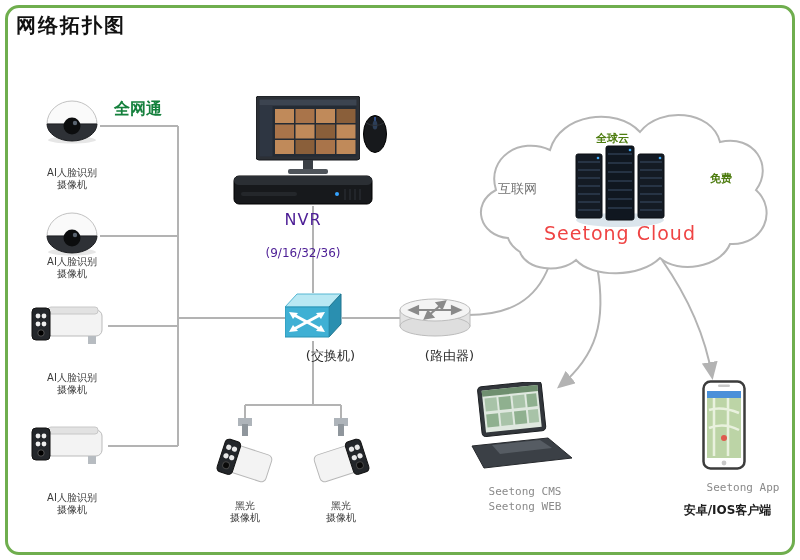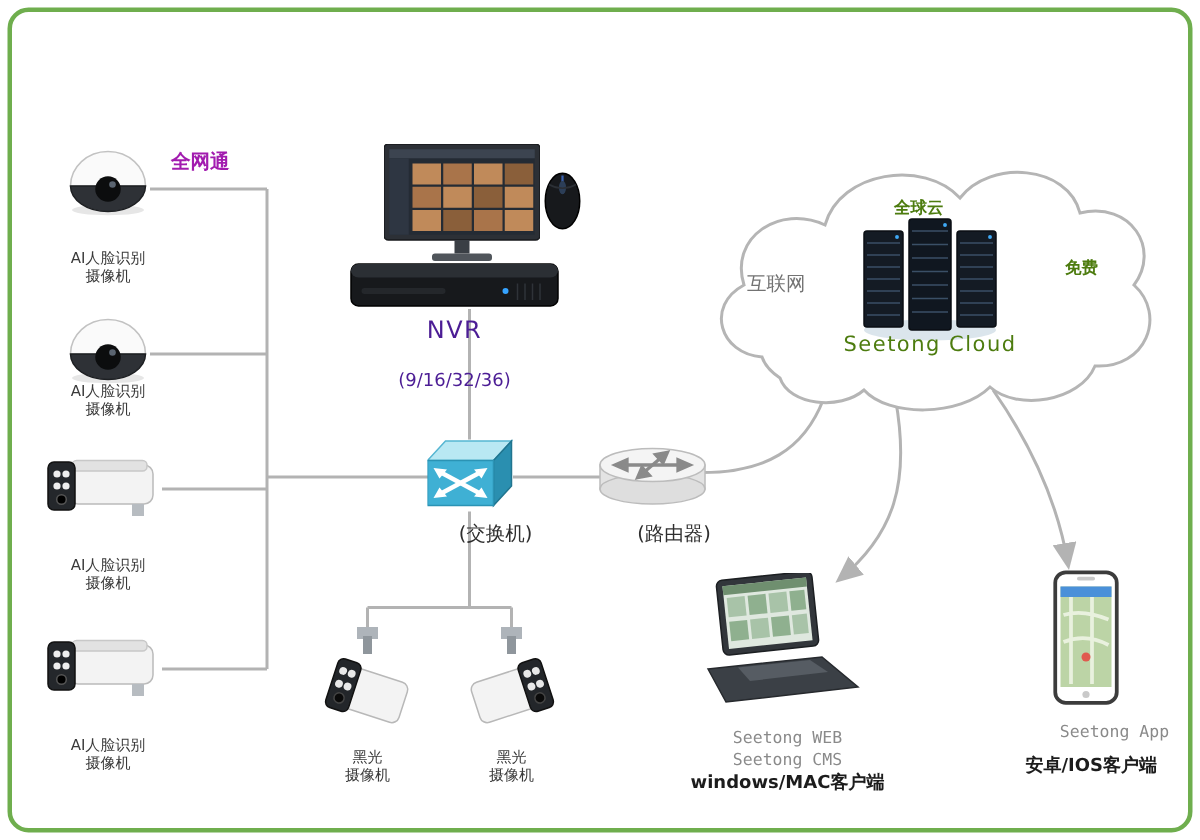--- a/index.html
+++ b/index.html
@@ -4,38 +4,39 @@
 <style>
   html,body{margin:0;padding:0;background:#fff;}
   .stage{position:relative;width:800px;height:560px;background:#fff;overflow:hidden;
          font-family:"DejaVu Sans","Liberation Sans",sans-serif;}
   .frame{position:absolute;inset:5px;border:3px solid #6fae4e;border-radius:14px;pointer-events:none;}
   .title{position:absolute;left:16px;top:12px;font-size:20px;font-weight:bold;color:#111;letter-spacing:2px;}
   .lines{position:absolute;left:0;top:0;z-index:1;}
   .node{position:absolute;z-index:2;}
   .lbl{position:absolute;z-index:3;text-align:center;color:#3a3a3a;font-size:10px;line-height:12px;}
   .lbl span{display:block;}
-  .badge{position:absolute;z-index:3;color:#a21caf;font-weight:bold;font-size:13px;}
+  .badge{position:absolute;z-index:3;color:#15803d;font-weight:bold;font-size:16px;}
   .nvr-label{position:absolute;z-index:3;text-align:center;color:#4c1d95;}
   .nvr-label .big{display:block;font-size:16px;letter-spacing:1px;}
   .nvr-label .small{display:block;font-size:12px;margin-top:17px;}
   .devlbl{position:absolute;z-index:3;text-align:right;color:#2e2e2e;font-size:13px;}
   .cloud-word{position:absolute;z-index:3;font-size:13px;color:#737373;}
   .cloud-red{position:absolute;z-index:3;font-size:11px;font-weight:bold;color:#4d7c0f;}
-  .cloud-brand{position:absolute;z-index:3;font-size:14px;color:#4d7c0f;text-align:center;letter-spacing:1px;}
+  .cloud-brand{position:absolute;z-index:3;font-size:19px;color:#ef4444;text-align:center;letter-spacing:1px;}
   .client{position:absolute;z-index:3;text-align:center;font-size:11px;line-height:15px;}
   .client .gray{display:block;color:#8a8a8a;font-family:"DejaVu Sans Mono","Liberation Mono",monospace;}
   .client .dark{display:block;color:#1c1c1c;font-weight:bold;font-size:12px;}
   .mirror{transform:scaleX(-1);}
 </style>
 </head>
 <body>
 
 <div class="stage">
   <div class="frame"></div>
+  <div class="title">网络拓扑图</div>
 
   <svg class="lines" width="800" height="560">
     <defs>
       <marker id="arrow" markerWidth="9" markerHeight="8" refX="7" refY="4" orient="auto">
         <polygon points="0,0 9,4 0,8" fill="#b3b3b3"></polygon>
       </marker>
     </defs>
     <g stroke="#b3b3b3" stroke-width="2" fill="none">
       <path d="M100,126 H178"></path>
       <path d="M100,236 H178"></path>
@@ -273,23 +274,22 @@
         <rect x="16" y="30" width="12" height="13" fill="#8fb08f"></rect>
           <rect x="30" y="30" width="12" height="13"></rect>
         <rect x="44" y="30" width="12" height="13" fill="#8fb08f"></rect>
           <rect x="58" y="30" width="10" height="13"></rect>
       </g>
     </g>
     <polygon points="2,64 78,56 102,76 14,86" fill="#3b4046" stroke="#26292d"></polygon>
     <polygon points="22,63 70,58 82,66 30,72" fill="#565c63"></polygon>
   </svg>
   <div class="client" style="left:455px;top:484px;width:140px;">
+    <span class="gray">Seetong CMS</span>
     <span class="gray">Seetong WEB</span>
-    <span class="gray">Seetong CMS</span>
-    <span class="dark">windows/MAC客户端</span>
   </div>
 
   <svg class="node" style="left:702px;top:380px;" width="44" height="90" viewBox="0 0 44 90">
     <rect x="1.5" y="1.5" width="41" height="87" rx="7" fill="#fff" stroke="#3c3c3c" stroke-width="2.5"></rect>
     <rect x="5" y="11" width="34" height="67" fill="#bcd4a6"></rect>
     <rect x="5" y="11" width="34" height="7" fill="#4a90d9"></rect>
     <path d="M7 30 Q20 26 37 33 M7 48 Q22 42 37 50 M12 18 V76 M26 18 V76" stroke="#e9f1de" stroke-width="2.5" fill="none"></path>
     <circle cx="22" cy="58" r="3" fill="#e05a4e"></circle>
     <rect x="16" y="4.5" width="12" height="2.5" rx="1.2" fill="#c9c9c9"></rect>
     <circle cx="22" cy="83" r="2.4" fill="#c9c9c9"></circle>

